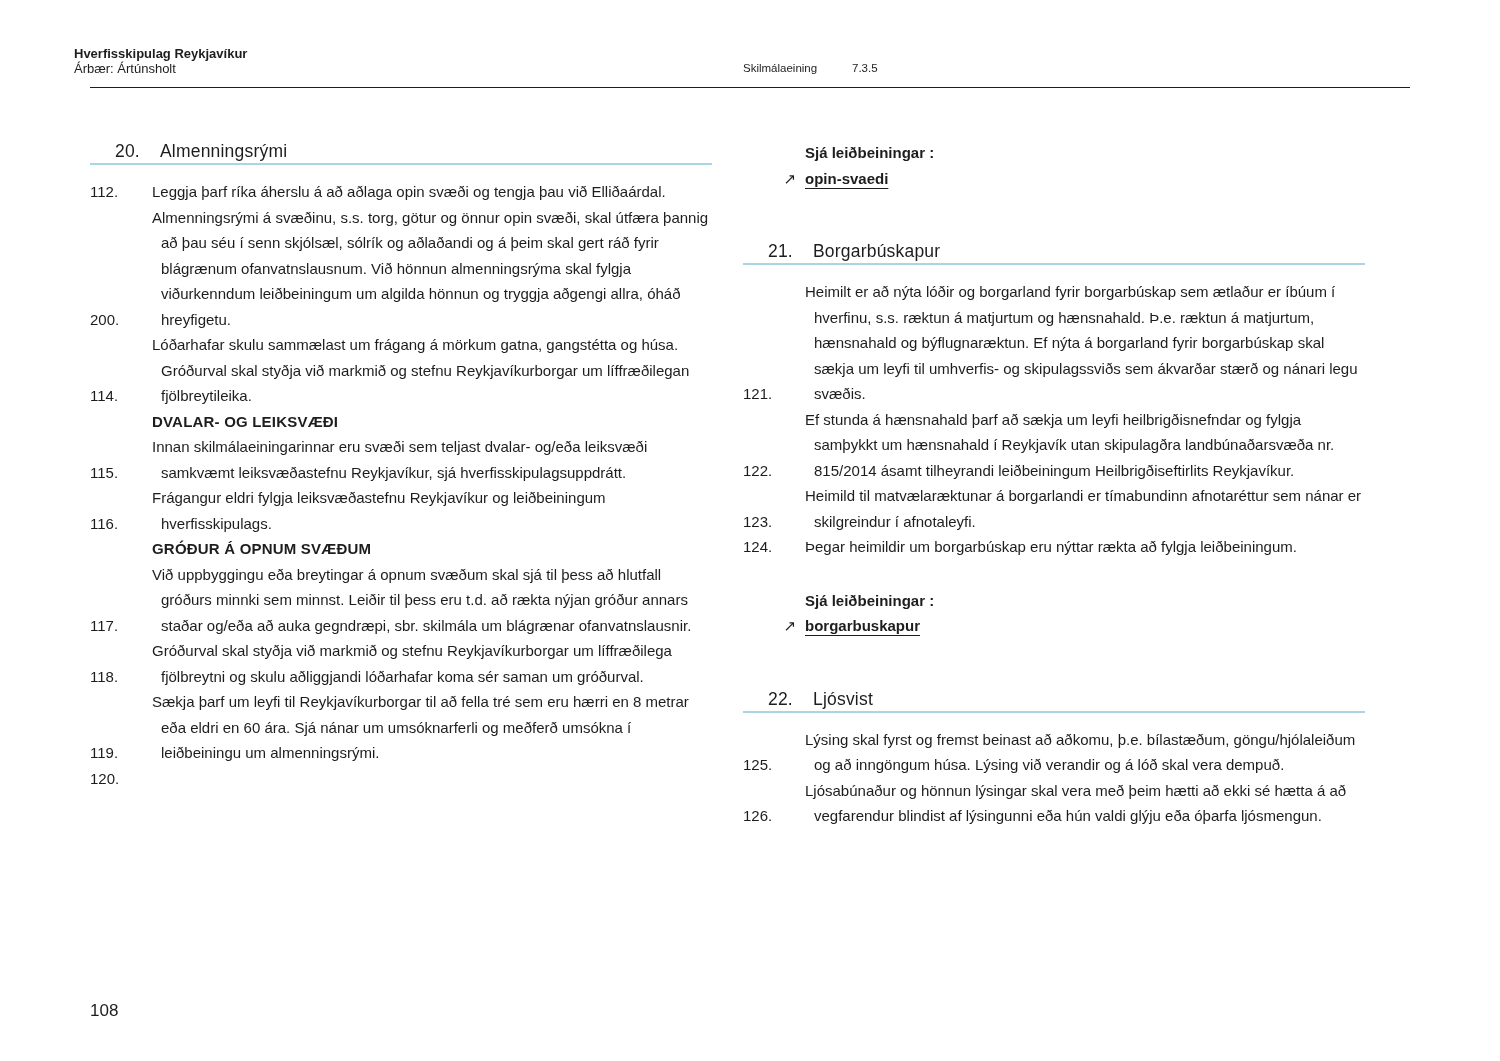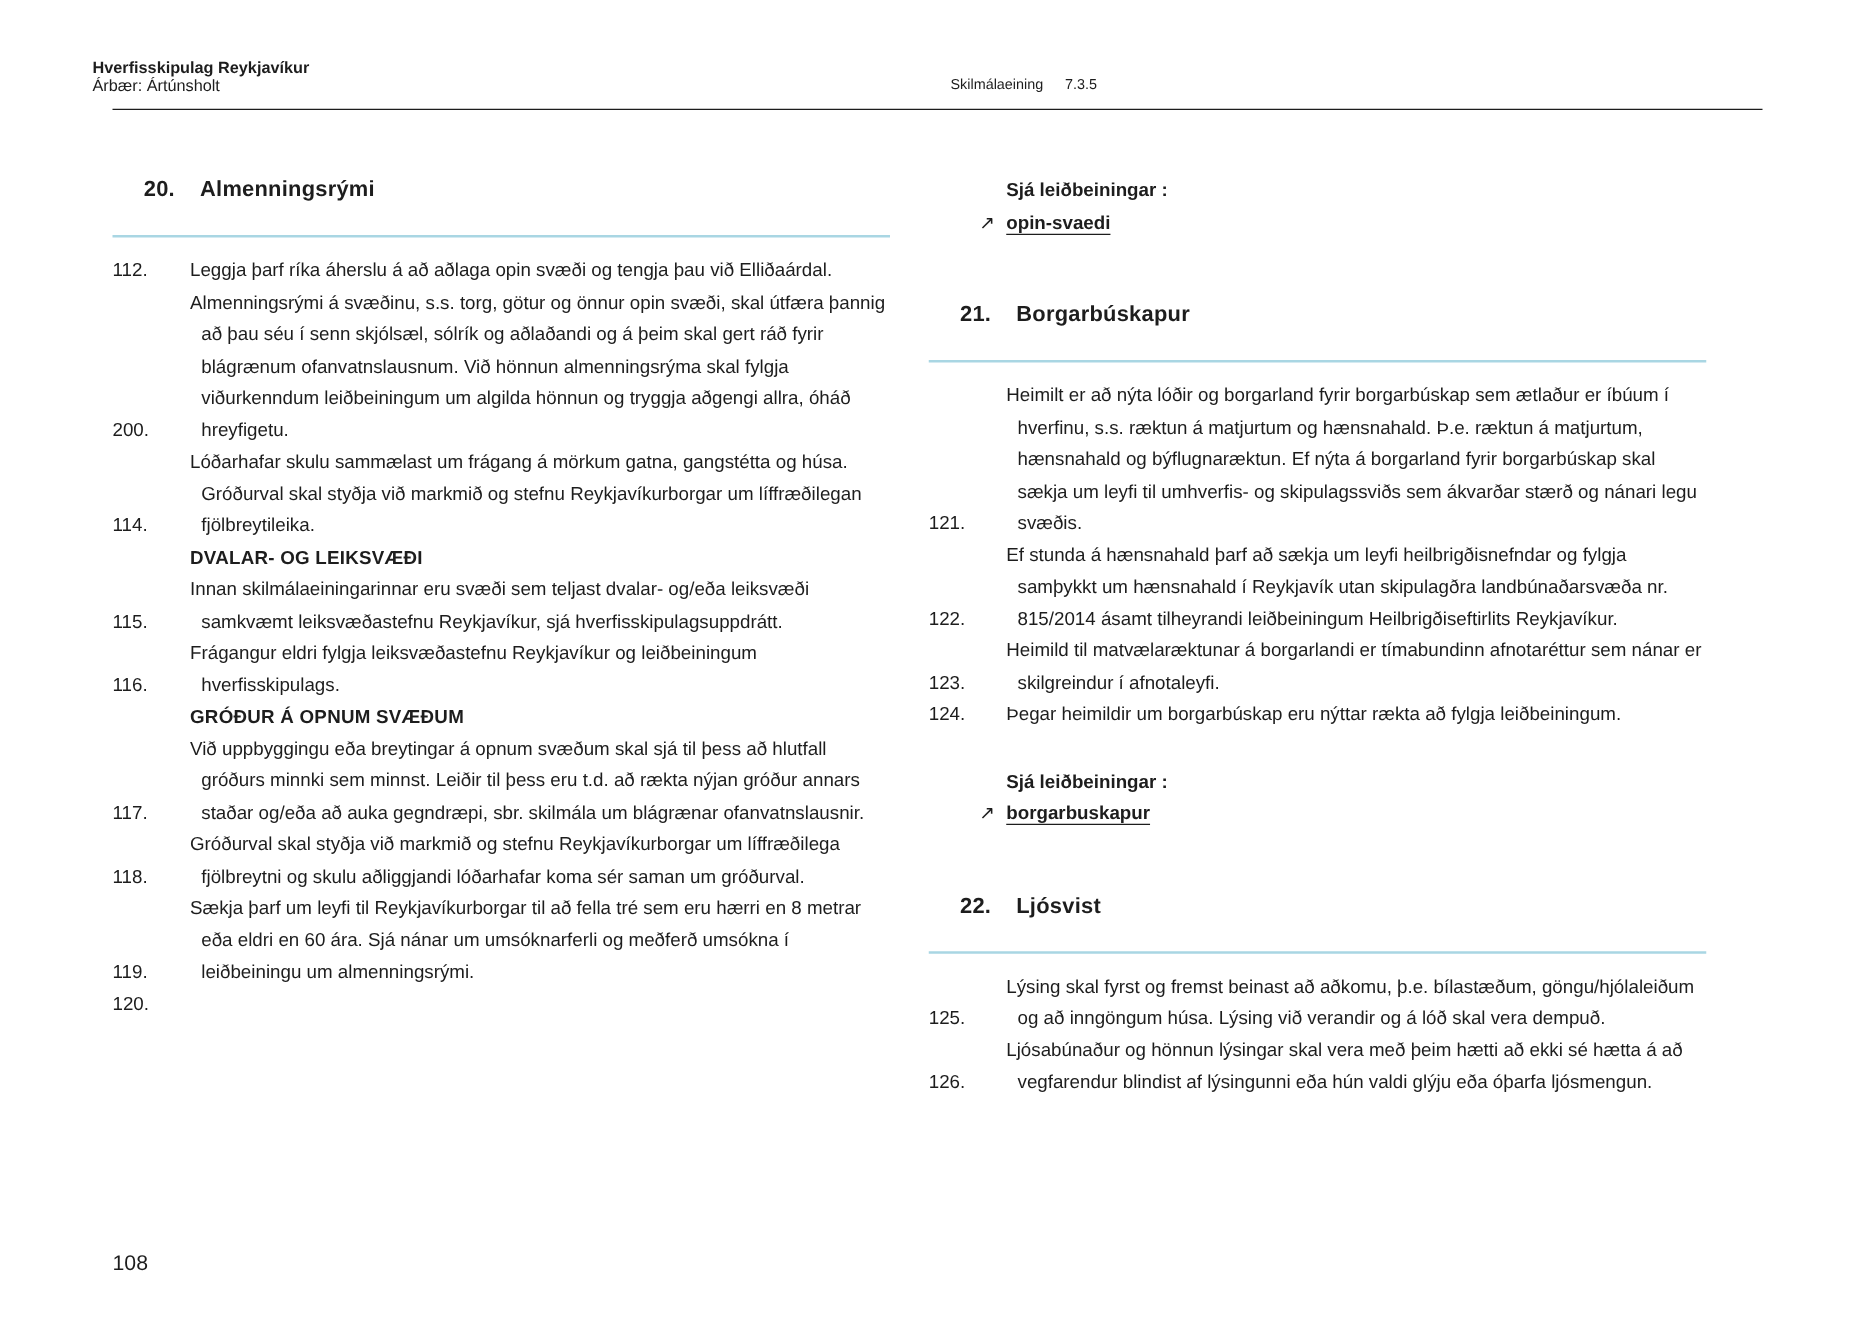--- a/index.html
+++ b/index.html
@@ -7,33 +7,33 @@
   body {
     width:1500px; height:1061px; position:relative; overflow:hidden;
     font-family:"Liberation Sans", sans-serif; color:#1d1d1d;
   }
   .page { position:absolute; inset:0; background:#fff; }
 
   
   .doc-header { position:absolute; left:74px; top:46px; font-size:13px; line-height:15px; }
   .doc-title { font-weight:bold; }
   .doc-meta { position:absolute; left:743px; top:61px; font-size:11.5px; line-height:15px; }
-  .meta-label { display:inline-block; width:109px;text-align:center; }
+  .meta-label { display:inline-block; width:109px; }
   .header-rule { position:absolute; left:90px; right:90px; top:87px; height:1px; background:#1c1c1c; }
 
   
   .col { position:absolute; top:140px; width:622px; font-size:15px; line-height:25.5px; }
   .col-left  { left:90px; }
   .col-right { left:743px; }
 
   .section-heading {
     display:flex; align-items:baseline;
-    padding-left:25px; padding-bottom:26px;
+    padding-left:25px; padding-bottom:1px;
     border-bottom:2px solid #a9d6e3;
-    font-size:17.5px; font-weight:bold; line-height:22px; letter-spacing:0.2px;
+    font-size:17.5px; font-weight:normal; line-height:22px; letter-spacing:0.2px;
     margin-bottom:14px;
   }
   .section-heading .sec-num { width:45px; flex:0 0 auto; }
   .mt-section { margin-top:49px; }
 
   .item { display:flex;align-items:flex-end; }
   .item .num { width:62px; flex:0 0 auto; }
   .item .txt { flex:1; padding-left:9px; text-indent:-9px; }
 
   .subheading { margin-left:62px; font-weight:bold; letter-spacing:0.2px; }

